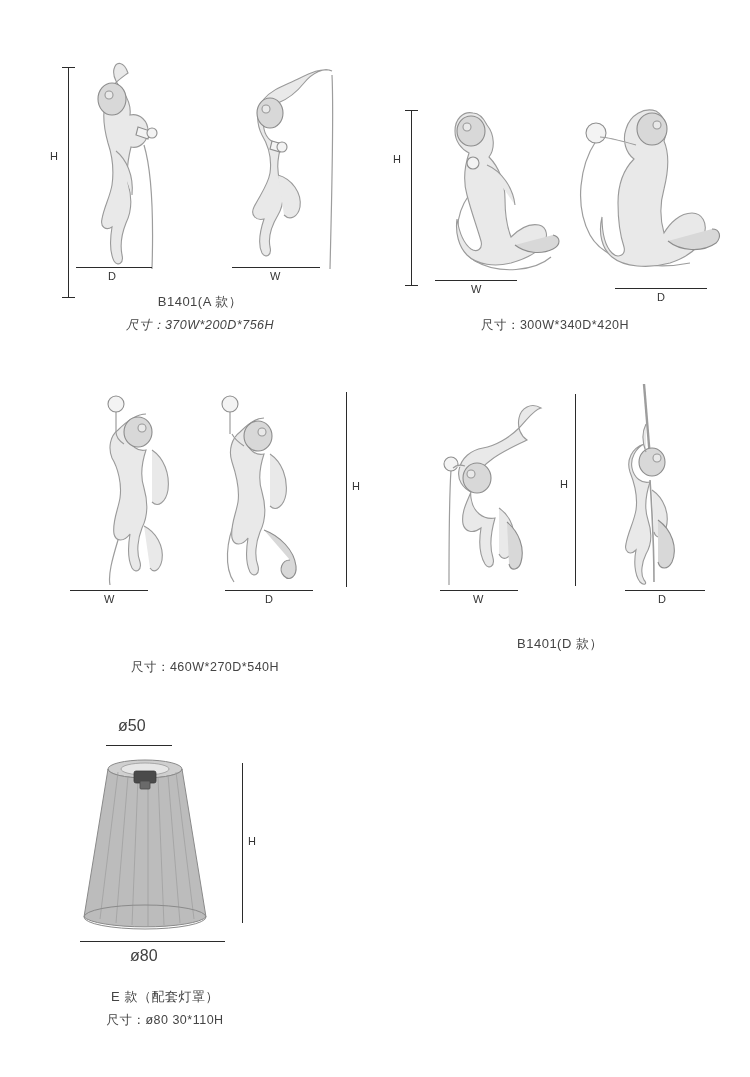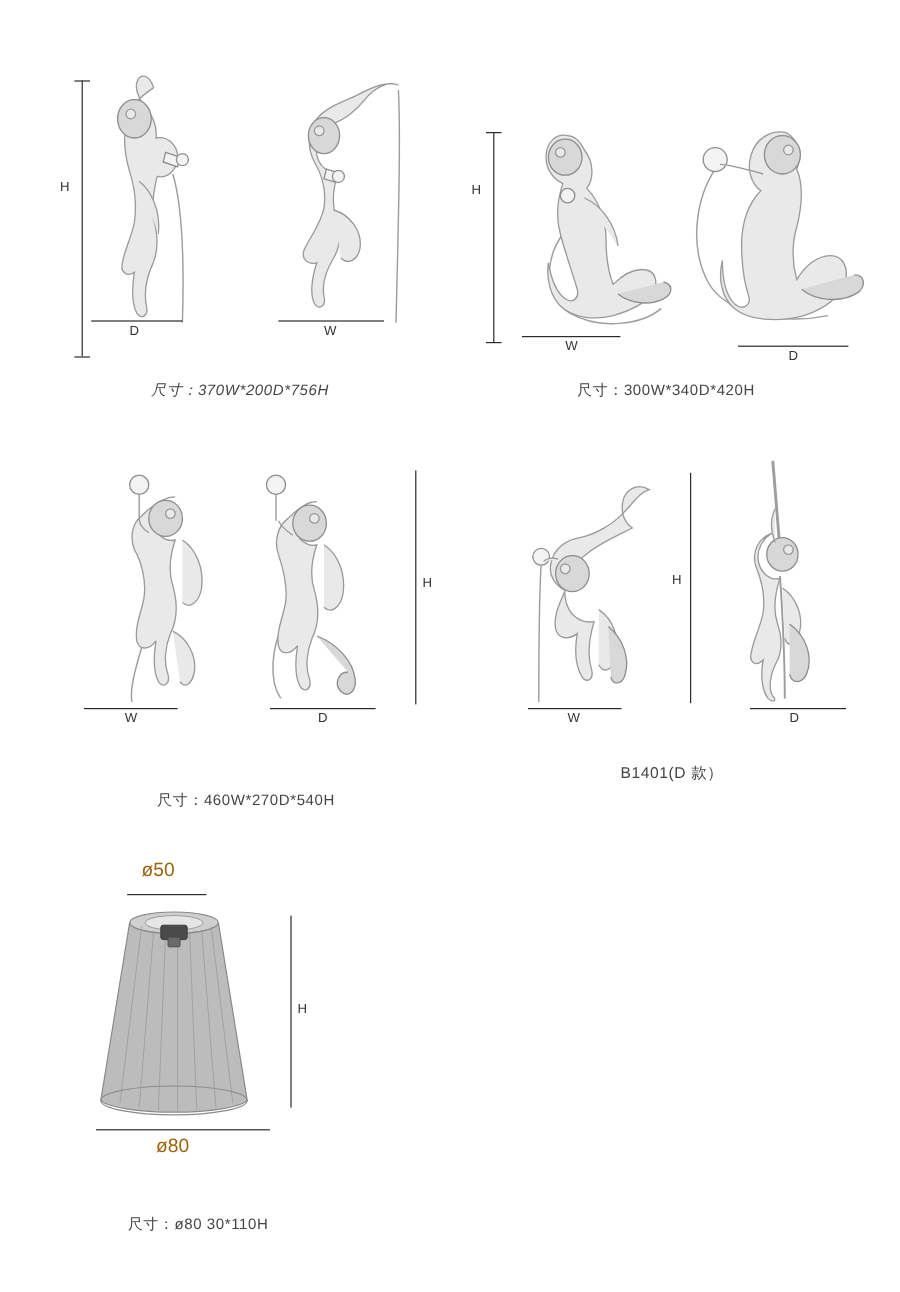--- a/index.html
+++ b/index.html
@@ -38,21 +38,21 @@
     color: #444;
   }
   .dim-label {
     position: absolute;
     font-size: 11px;
     color: #333;
     font-family: "Liberation Sans", sans-serif;
   }
   .dim-label.big {
     font-size: 16px;
-    color: #a16207;
+    color: #404040;
   }
   .rule-v {
     position: absolute;
     width: 1px;
     background: #2b2b2b;
   }
   .rule-h {
     position: absolute;
     height: 1px;
     background: #2b2b2b;
@@ -162,20 +162,21 @@
         <circle class="mk" cx="46" cy="54" r="4"></circle>
         <path class="bulb" d="M52 86 l10 3 l-2 8 l-10 -3 z"></path>
         <circle class="bulb" cx="62" cy="92" r="5"></circle>
         <path class="mk" d="M58 120 C 72 124, 82 138, 80 152 C 78 162, 70 166, 64 160"></path>
       </svg>
     </div>
 
     <div class="rule-h" style="left:192px; top:212px; width:88px;"></div>
     <div class="dim-label" style="left:230px; top:215px;">W</div>
 
+    <div class="caption" style="left:0; top:238px;">B1401(A 款）</div>
     <div class="caption sub" style="left:0; top:262px;font-style:italic;">尺寸：370W*200D*756H</div>
   </div>
 
   <div class="product-block" style="left:385px; top:55px; width:340px; height:290px;">
 
     <div class="rule-v" style="left:26px; top:55px; height:175px;"></div>
     <div class="tick" style="left:20px; top:55px; width:13px; height:1px;"></div>
     <div class="tick" style="left:20px; top:230px; width:13px; height:1px;"></div>
     <div class="dim-label" style="left:8px; top:98px;">H</div>
 
@@ -388,16 +389,17 @@
         <rect x="80" y="28" width="10" height="8" rx="1" fill="#6a6a6a" stroke="#4a4a4a" stroke-width="0.8"></rect>
       </svg>
     </div>
 
     <div class="rule-v" style="left:202px; top:58px; height:160px;"></div>
     <div class="dim-label" style="left:208px; top:130px;">H</div>
 
     <div class="rule-h" style="left:40px; top:236px; width:145px;"></div>
     <div class="dim-label big" style="left:90px; top:242px;">ø80</div>
 
+    <div class="caption" style="left:-40px; top:283px; width:330px;">E 款（配套灯罩）</div>
     <div class="caption sub" style="left:-40px; top:307px; width:330px;">尺寸：ø80 30*110H</div>
   </div>
 
 </div>
 
 </body></html>

